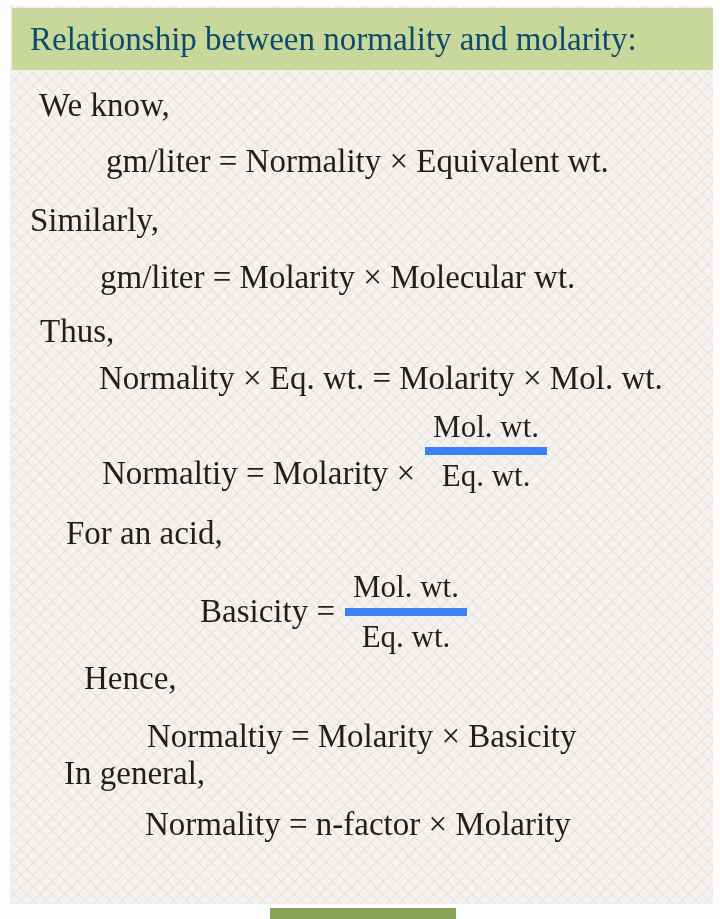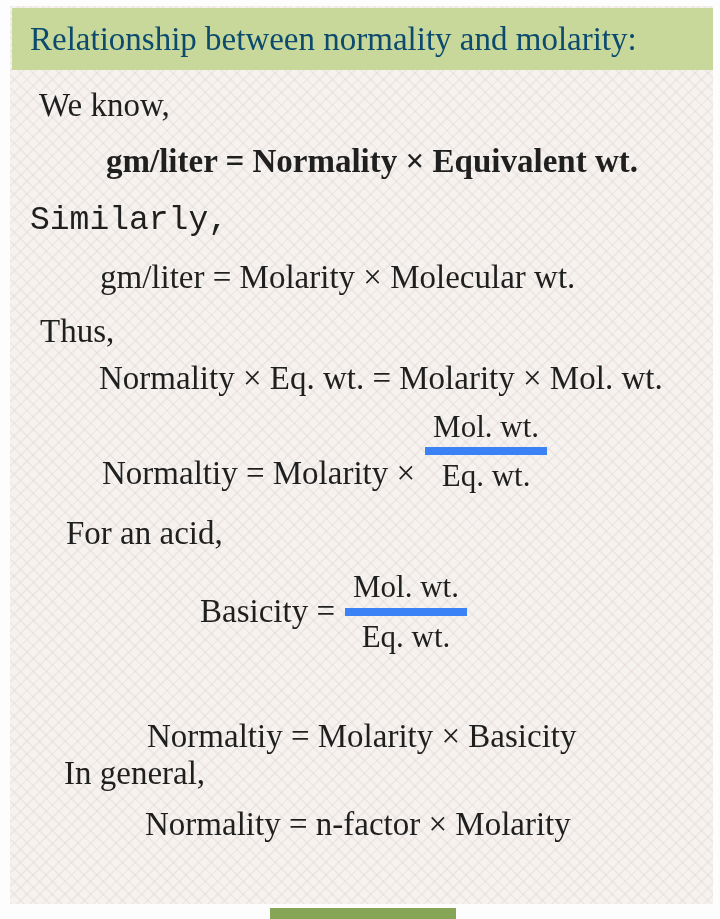--- a/index.html
+++ b/index.html
@@ -55,22 +55,22 @@
     line-height:1.15;
   }
   .frac .den{
     display:block;
     font-size:31px;
     border-top:8px solid #3b82f6;
     padding:3px 8px 0 8px;
     line-height:1.15;
   }
   .l0{left:39px;top:86px;}
-  .l1{left:106px;top:142px;font-weight:bold;}
-  .l2{left:30px;top:201px;font-family:Liberation Mono, monospace;}
+  .l1{left:106px;top:142px;}
+  .l2{left:30px;top:201px;}
   .l3{left:100px;top:258px;}
   .l4{left:40px;top:312px;}
   .l5{left:99px;top:359px;}
   .l6{left:102px;top:408px;height:86px;align-items:flex-end;}
   .l7{left:66px;top:514px;}
   .l8{left:200px;top:570px;height:84px;}
   .l9{left:84px;top:659px;}
   .l10{left:147px;top:717px;}
   .l11{left:64px;top:754px;}
   .l12{left:145px;top:805px;}
@@ -115,20 +115,21 @@
   <div class="line l7">For an acid,</div>
 
   <div class="line l8 frac-line">
     <span class="lhs">Basicity =</span>
     <span class="frac">
       <span class="num">Mol. wt.</span>
       <span class="den">Eq. wt.</span>
     </span>
   </div>
 
+  <div class="line l9">Hence,</div>
 
   <div class="line l10">Normaltiy = Molarity × Basicity</div>
 
   <div class="line l11">In general,</div>
 
   <div class="line l12">Normality = n-factor × Molarity</div>
 
 
   <div class="bottom-bar"></div>
 </div>

